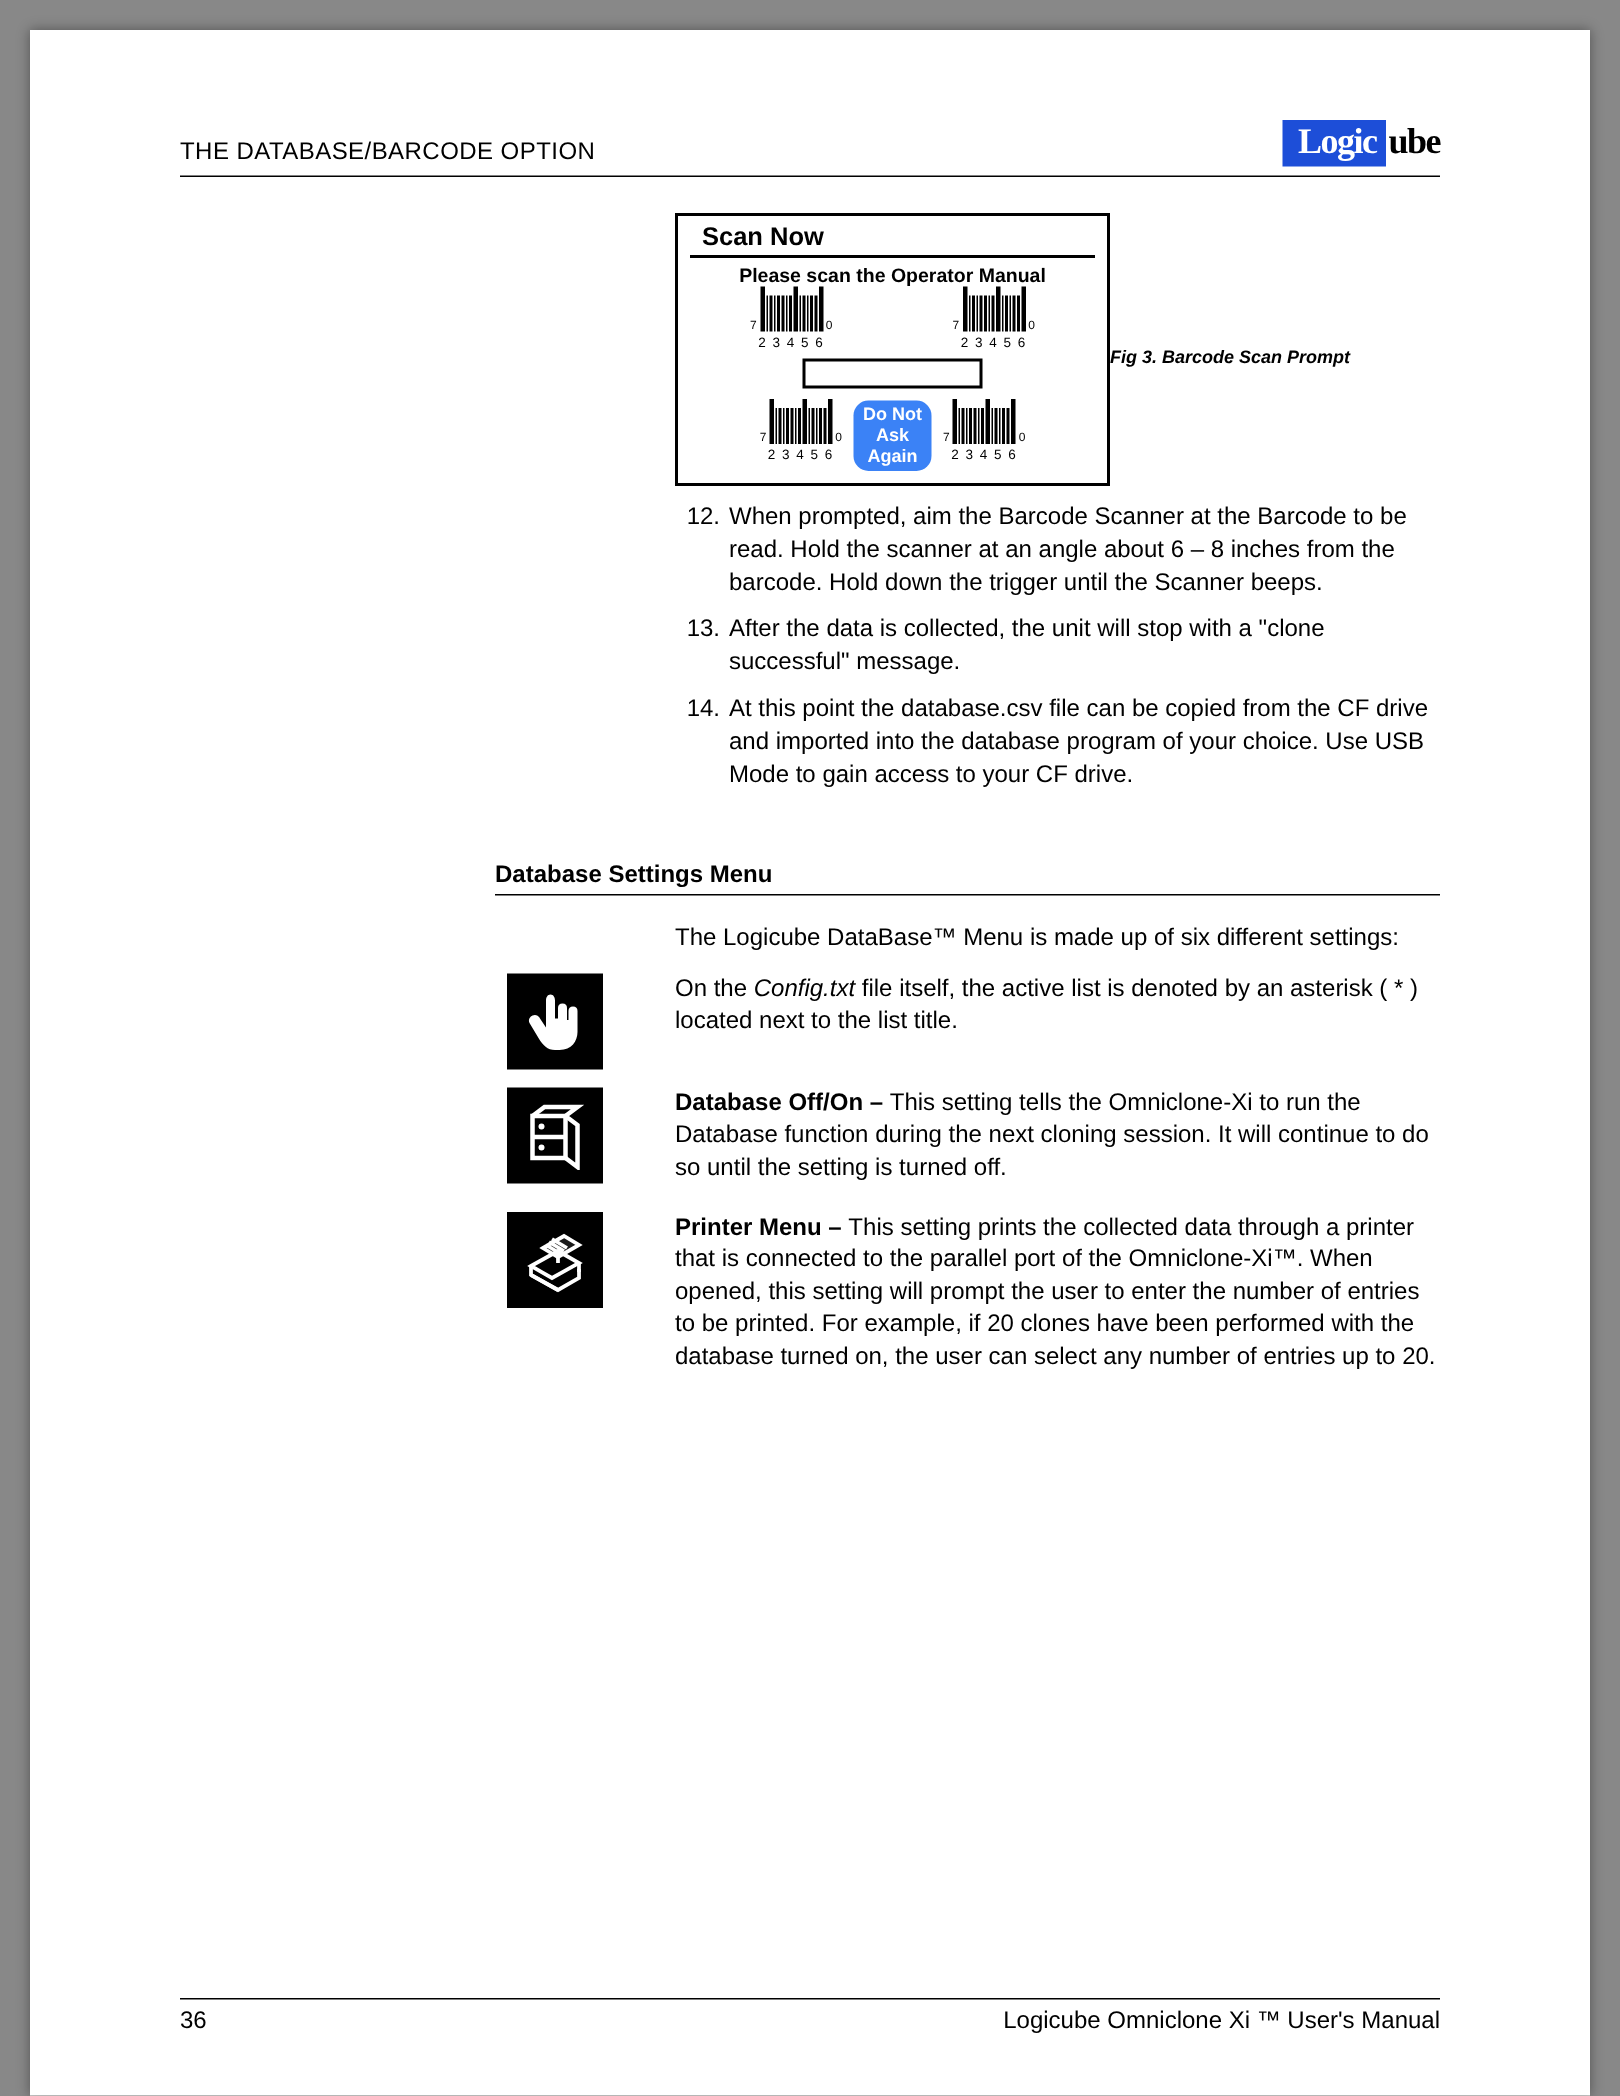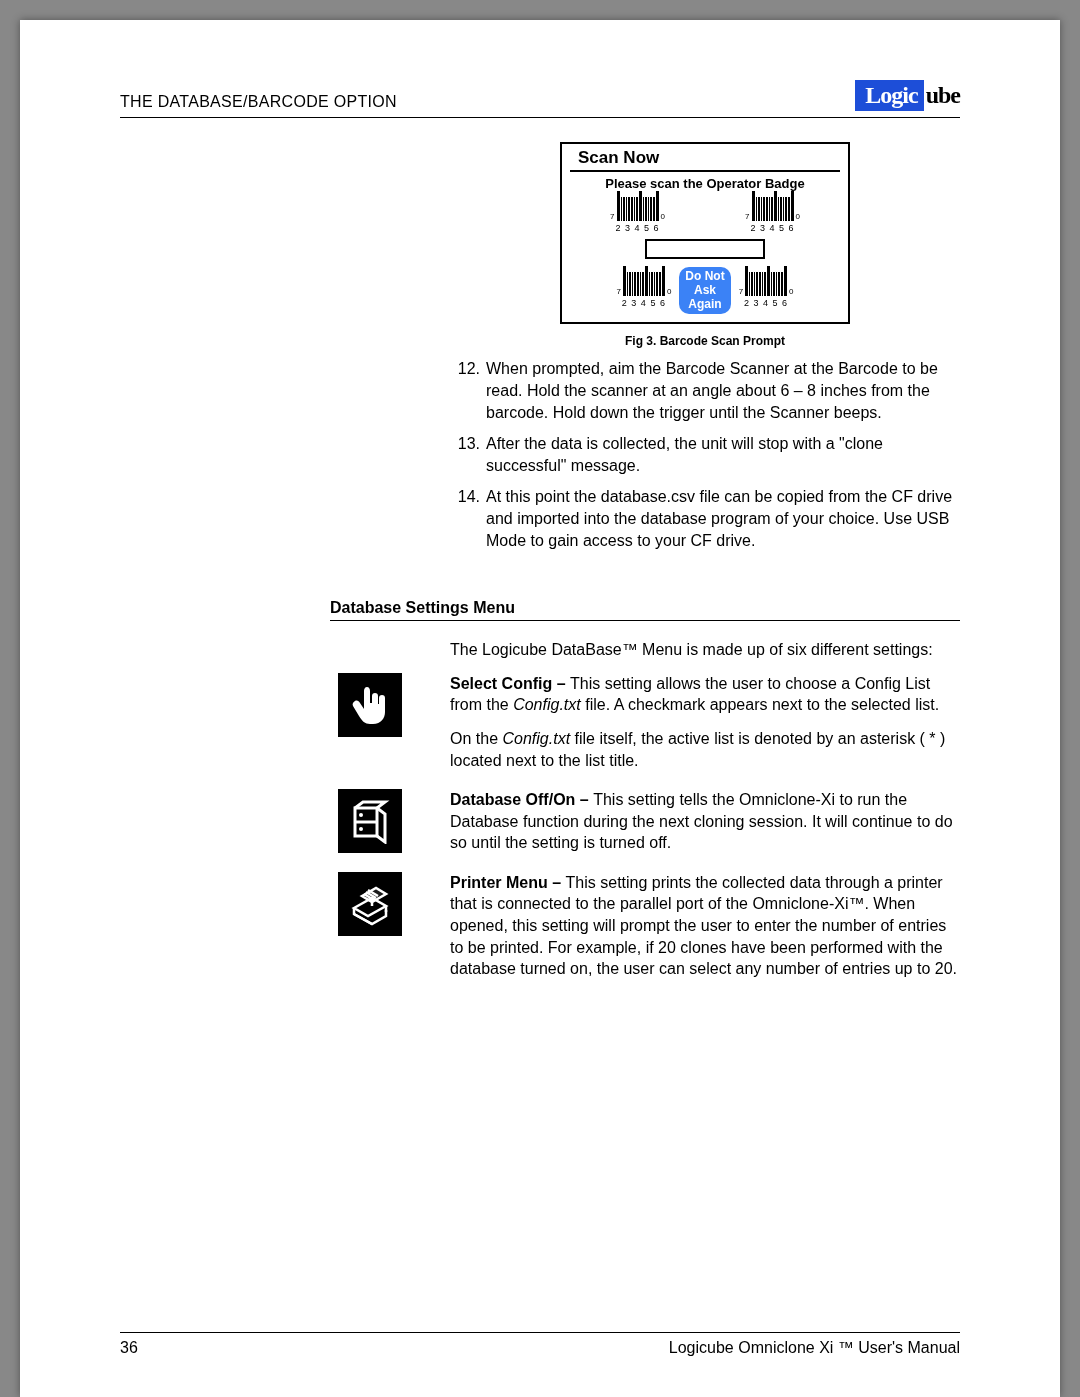--- a/index.html
+++ b/index.html
@@ -63,21 +63,21 @@
   .ol-num {
     width: 30px;
     flex-shrink: 0;
     text-align: right;
     margin-right: 6px;
   }
   .ol-text { flex: 1; }
   .figure {
     margin: 14px 0 10px 0;
     display: flex;
-    flex-direction: column;
+    flex-direction: row;
     align-items: center;
   }
   .scan-box {
     border: 2px solid #000;
     width: 290px;
     padding-bottom: 8px;
   }
   .scan-title {
     font-weight: bold;
     font-size: 17px;
@@ -145,20 +145,21 @@
     justify-content: center;
     align-items: center;
     gap: 6px;
     padding: 0 8px;
   }
   .fig-caption {
     font-size: 12px;
     font-weight: bold;
     text-align: left;
     margin-top: 10px;
+    font-style: italic;
   }
   .section-heading {
     font-weight: bold;
     font-size: 16px;
     border-bottom: 1px solid #000;
     padding-bottom: 3px;
     margin: 48px 0 18px 210px;
     width: 630px;
   }
   .para, .setting-block {
@@ -219,21 +220,21 @@
       <span class="logo-box">Logic</span>
         <span class="logo-rest">ube</span>
     </div>
   </div>
 
   <div class="content-col">
 
     <div class="figure">
       <div class="scan-box">
         <div class="scan-title">Scan Now</div>
-        <div class="scan-sub">Please scan the Operator Badge</div>
+        <div class="scan-sub">Please scan the Operator Manual</div>
         <div class="barcode-row">
           <div class="barcode">
             <div style="display:flex;align-items:flex-end">
               <span class="bar-end">7</span>
               <div class="bars">
                   <div class="bar t"></div>
                   <div class="bar s"></div>
                   <div class="bar"></div>
                   <div class="bar s"></div>
                   <div class="bar"></div>
@@ -355,21 +356,20 @@
 
   <div class="setting-row">
     <div class="icon-cell">
       <div class="icon-box">
         <svg width="40" height="46" viewBox="0 0 40 46">
             <path fill="#fff" d="M17 5c2 0 3 2 3 4v12h2V14c0-2 1-3 3-3s3 1 3 3v8h1v-6c0-2 1-3 3-3s3 1 3 3v14c0 6-4 12-12 12H20c-5 0-8-3-11-8l-6-10c-1-2 0-4 2-5s4 0 5 2l4 6V9c0-2 1-4 3-4z"></path>
           </svg>
       </div>
     </div>
     <div class="setting-text">
-      <p><span class="bold">Select Config – </span><span>This setting allows the user to choose a Config List from the </span><span class="ital">Config.txt</span><span> file.  A checkmark appears next to the selected list.</span></p>
       <p><span>On the </span><span class="ital">Config.txt</span><span> file itself, the active list is denoted by an asterisk ( * ) located next to the list title.</span></p>
     </div>
   </div>
 
   <div class="setting-row">
     <div class="icon-cell">
       <div class="icon-box">
         <svg width="46" height="46" viewBox="0 0 46 46">
             <g fill="none" stroke="#fff" stroke-width="3">
               <rect x="8" y="10" width="22" height="28"></rect>

